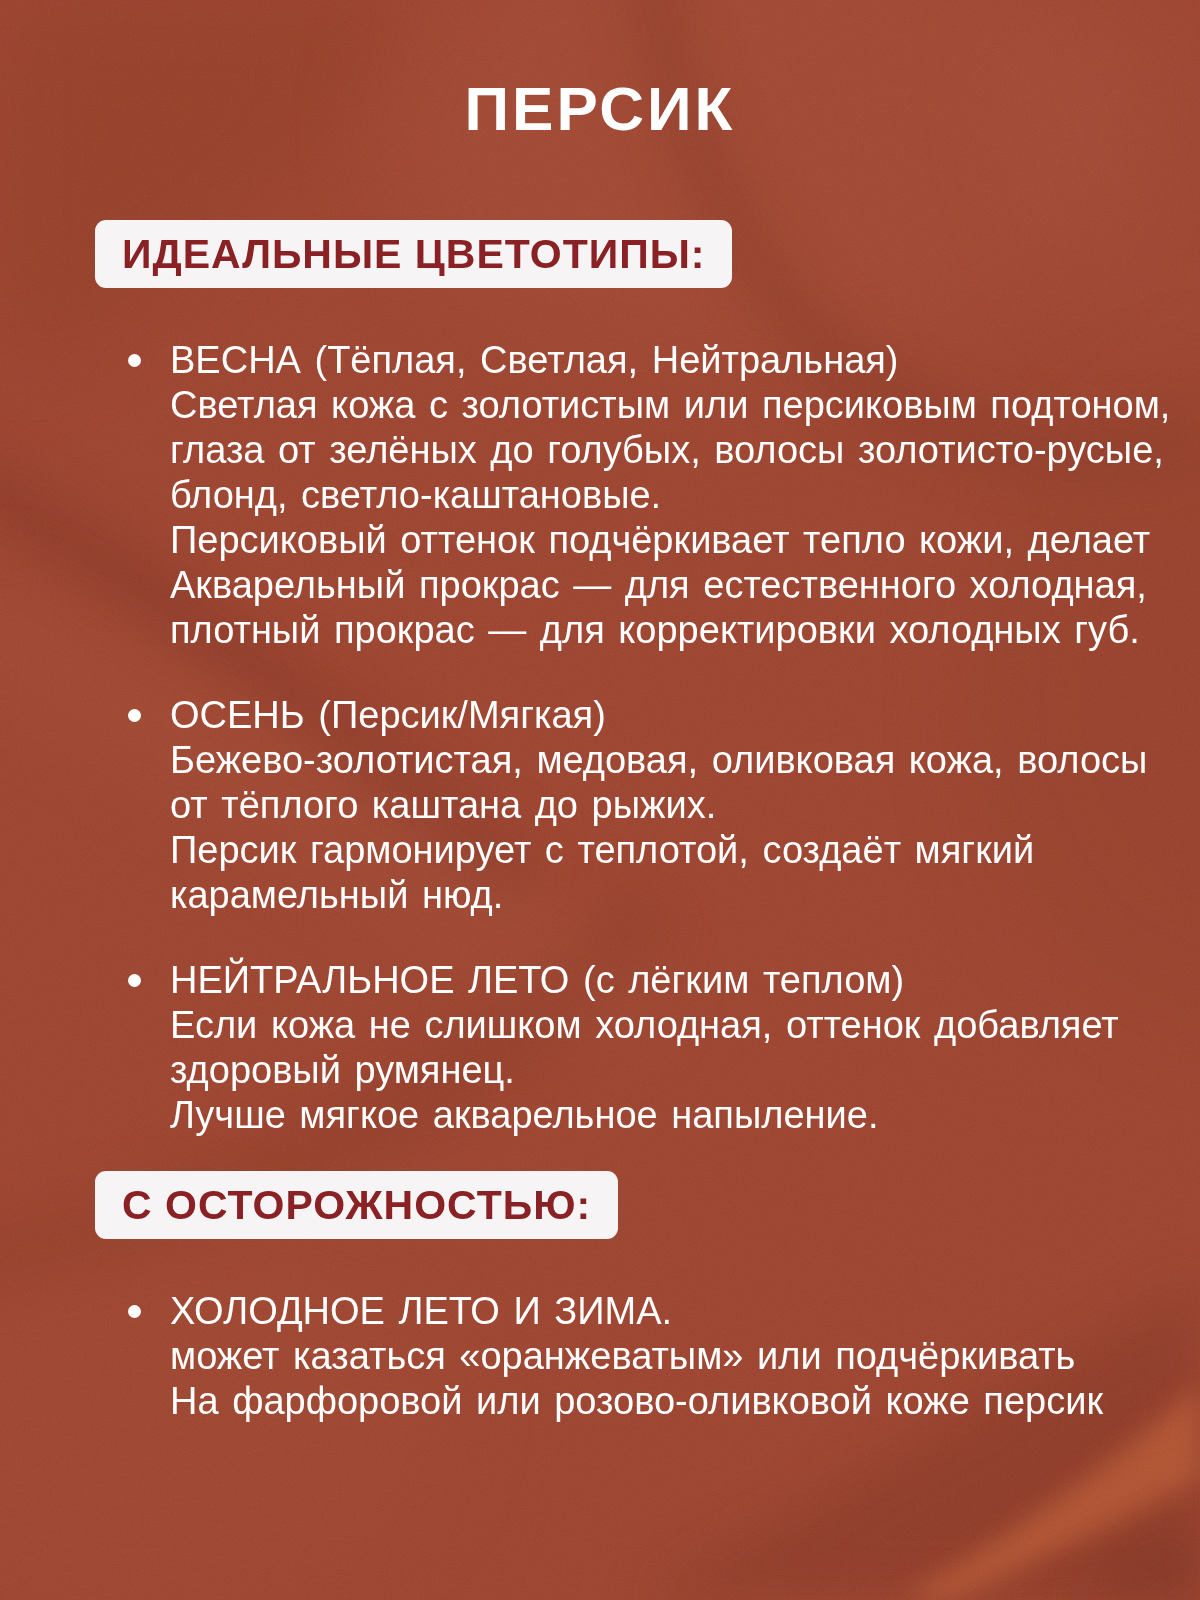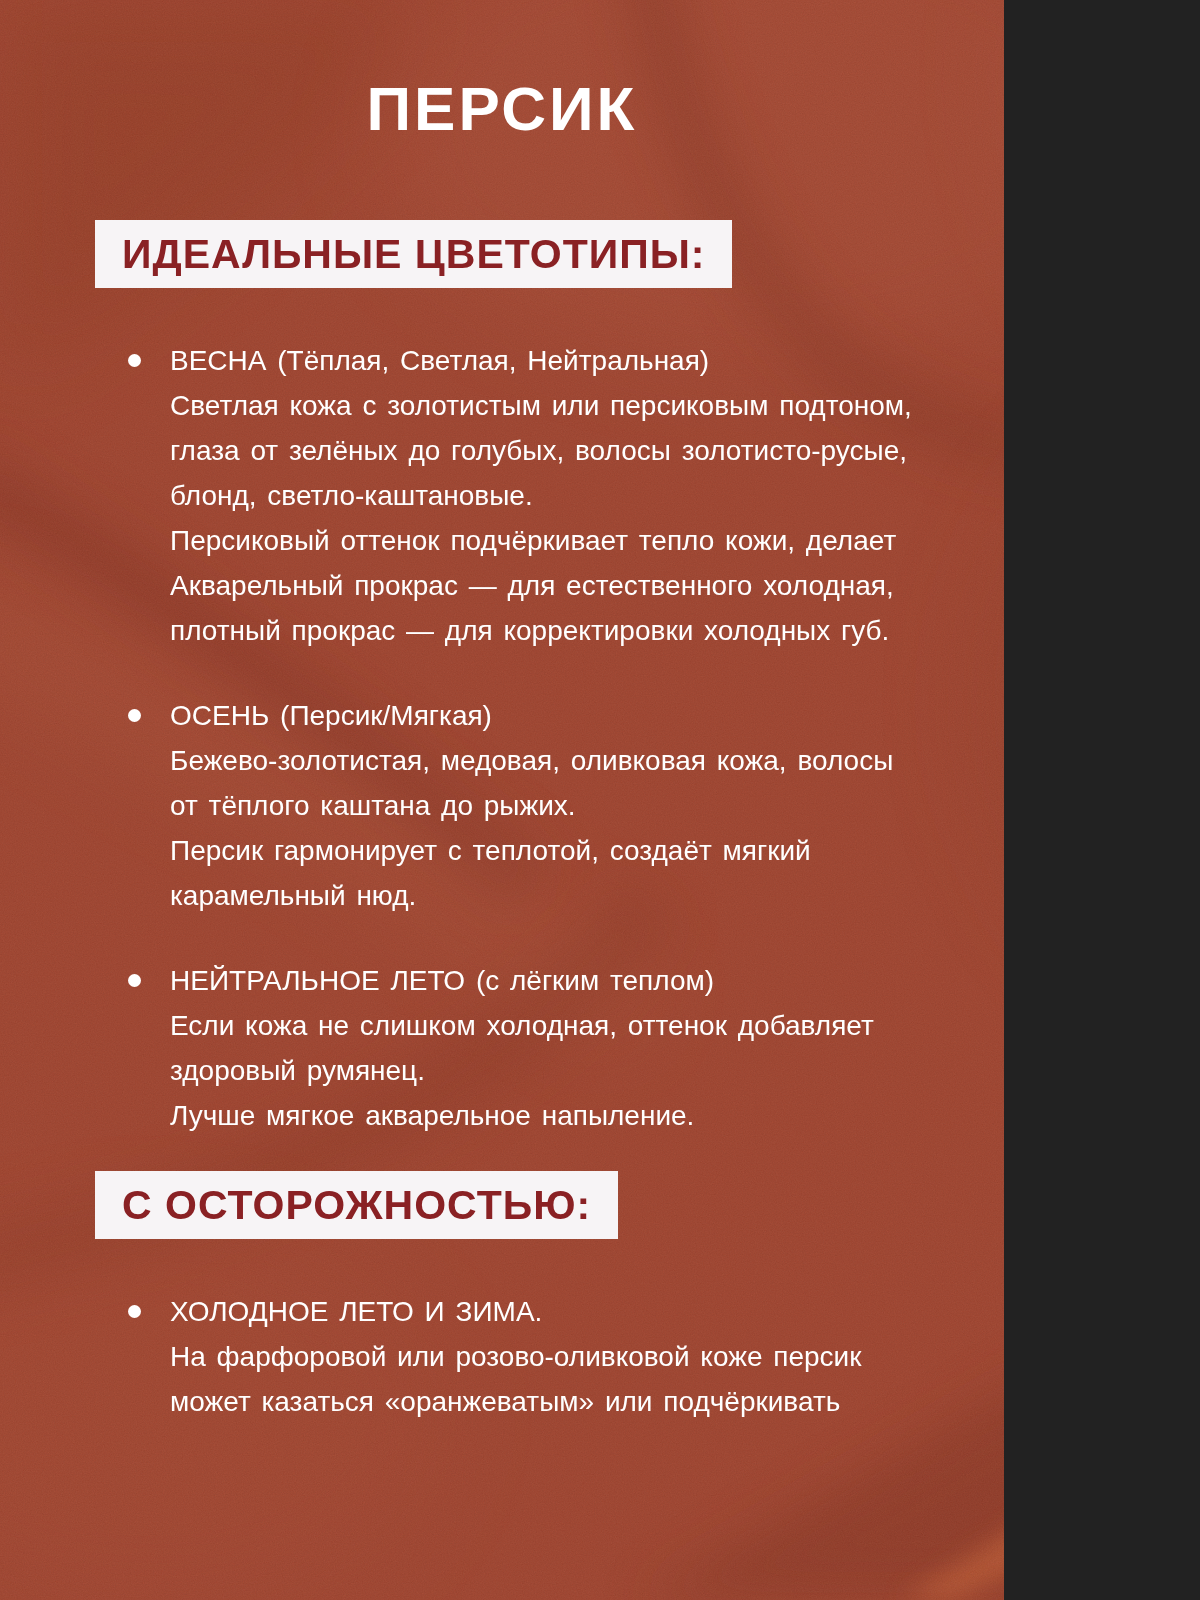--- a/index.html
+++ b/index.html
@@ -2,21 +2,21 @@
 <html lang="ru" style="--c-background: #a6442e; --c-background_shadow: #8c3421; --c-background_highlight: #c05a36; --c-label_box_background: #f7f4f6; --c-label_text: #8a2124; --c-body_text: #ffffff;"><head>
 <meta charset="utf-8">
 <style>
   html, body {
     margin: 0;
     padding: 0;
     background: #222;
   }
   .page {
     position: relative;
-    width: 1004px;
+    width: 1200px;
     height: 1600px;
     overflow: hidden;
     background: var(--c-background, #a6442e);
     font-family: "Liberation Sans", sans-serif;
   }
   .bg {
     position: absolute;
     left: 0;
     top: 0;
     width: 1200px;
@@ -41,34 +41,35 @@
   .label-box {
     display: inline-block;
     margin-top: 78px;
     background: var(--c-label_box_background, #f7f4f6);
     color: var(--c-label_text, #8a2124);
     font-weight: 700;
     font-size: 41px;
     line-height: 48px;
     letter-spacing: 1px;
     padding: 10px 27px;
+    border-radius: 11px;
   }
   .label-box.caution {
     margin-top: 33px;
   }
   .items {
     list-style: none;
     margin: 50px 0 0 0;
     padding: 0;
   }
   .item {
     position: relative;
     padding-left: 75px;
     margin: 0 0 40px 0;
-    font-size: 28px;
+    font-size: 38px;
     line-height: 45px;
     word-spacing: 3px;
     font-weight: 400;
   }
   .item:last-child { margin-bottom: 0; }
   .bullet {
     position: absolute;
     left: 33px;
     top: 16px;
     width: 13px;
@@ -177,21 +178,21 @@
     <section>
       <div class="label-box caution">
         <span>С ОСТОРОЖНОСТЬЮ:</span>
       </div>
 
       <ul class="items">
 
         <li class="item">
           <span class="bullet"></span>
           <div class="item-heading">ХОЛОДНОЕ ЛЕТО И ЗИМА.</div>
+          <div class="line">может казаться «оранжеватым» или подчёркивать</div>
           <div class="line">На фарфоровой или розово-оливковой коже персик</div>
-          <div class="line">может казаться «оранжеватым» или подчёркивать</div>
         </li>
 
       </ul>
     </section>
 
   </div>
 </div>
 
 </body></html>

